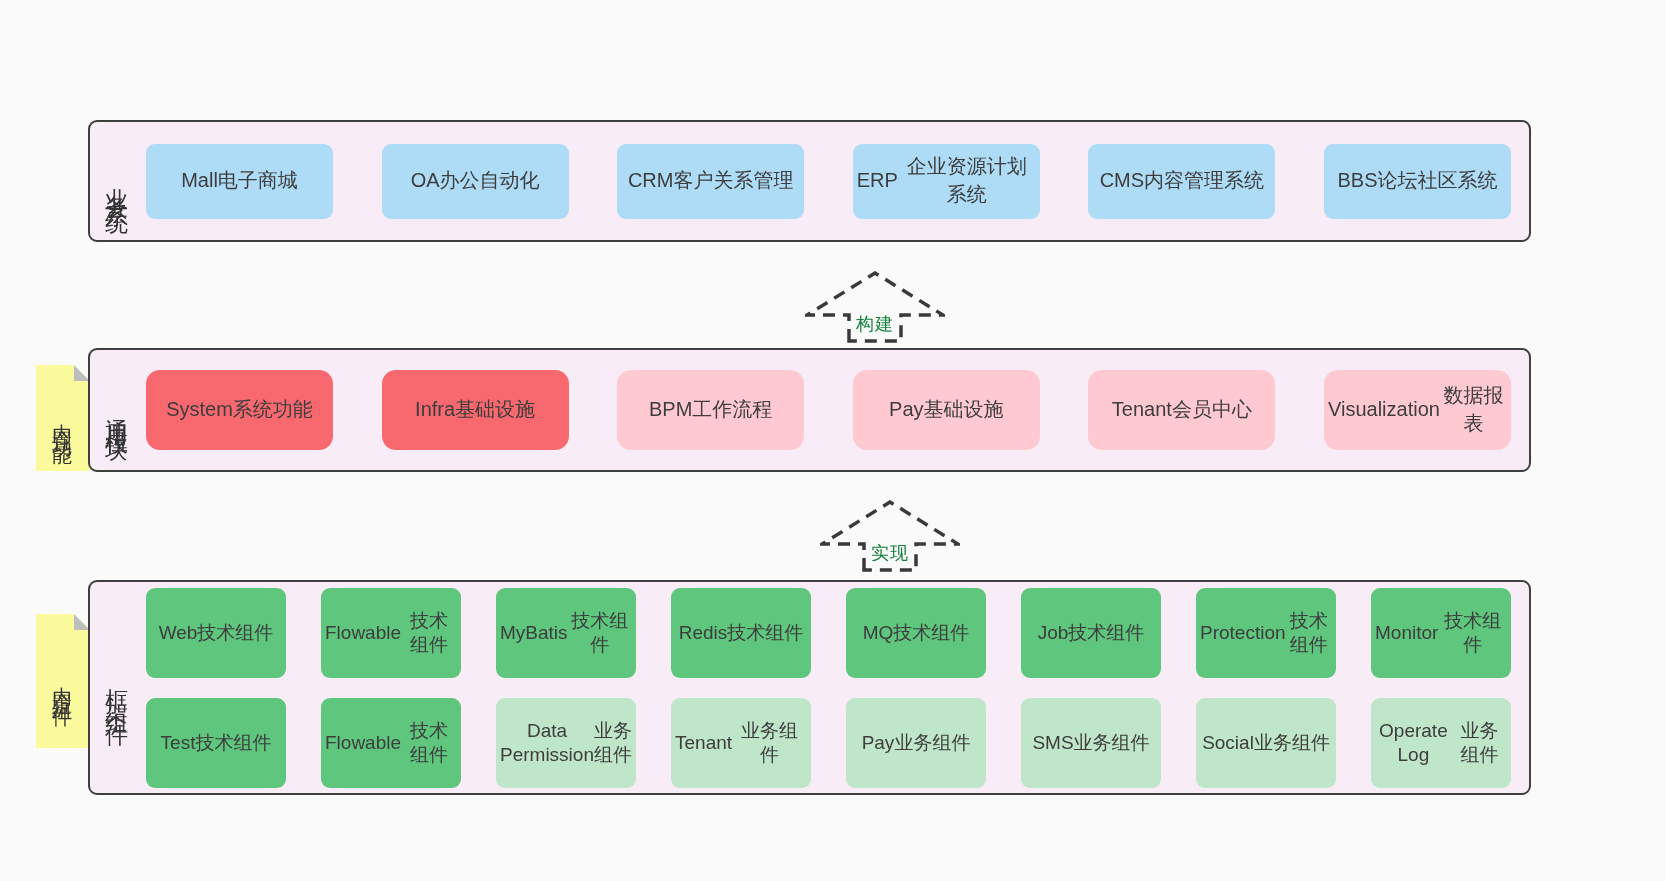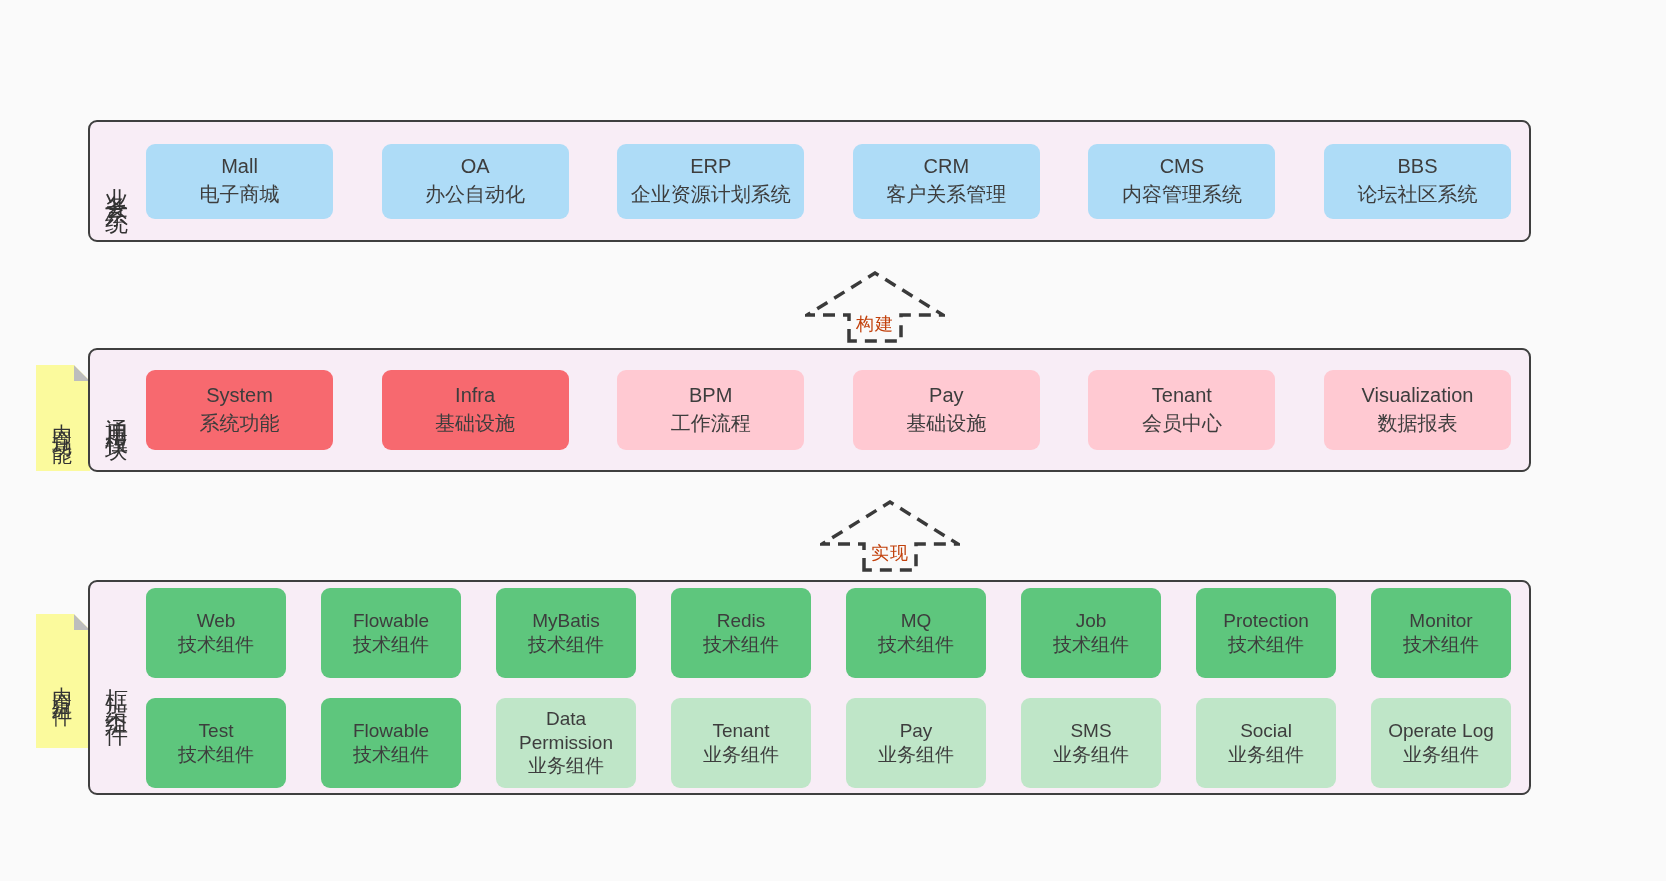--- a/index.html
+++ b/index.html
@@ -25,26 +25,26 @@
     font-size:23px;color:#333;letter-spacing:7px;padding-top:7px;white-space:nowrap;
   }
   .panel-2 .panel-label{letter-spacing:12px;padding-top:12px;}
   .rows{
     position:absolute;left:56px;right:18px;top:0;bottom:0;
     display:flex;flex-direction:column;justify-content:center;gap:20px;
   }
   .row{display:flex;justify-content:space-between;align-items:stretch;}
   
   .box{
-    border-radius:9px;display:flex;flex-direction:column;
+    border-radius:9px;display:flex;flex-direction:row;
     align-items:center;justify-content:center;text-align:center;
     font-size:20px;line-height:1.38;padding:2px 4px;box-sizing:border-box;
   }
   .panel-0 .box{width:187px;height:75px;}
-  .panel-1 .box{width:187px;height:80px;}
+  .panel-1 .box{width:187px;height:80px;border-radius:14px;}
   .panel-2 .box{width:140px;height:90px;font-size:19px;line-height:1.26;}
   .box.blue{background:var(--c-blue,#aedcf7);}
   .box.red{background:var(--c-red,#f7696f);}
   .box.pink{background:var(--c-pink,#ffc9d2);}
   .box.green{background:var(--c-green,#5ec67d);}
   .box.lightgreen{background:var(--c-light-green,#bfe6c8);}
   
   .note{
     position:absolute;left:36px;width:54px;z-index:0;
     background:var(--c-note-yellow,#fbfa9d);
@@ -63,47 +63,47 @@
   .arrow{position:absolute;width:140px;height:72px;z-index:2;}
   .arrow-0{left:805px;top:271px;}
   .arrow-1{left:820px;top:500px;}
   .arrow svg{display:block;width:100%;height:100%;}
   .arrow path{
     fill:#fafafa;stroke:#3a3a3a;stroke-width:3.5;
     stroke-dasharray:12 8;stroke-linejoin:miter;
   }
   .arrow-label{
     position:absolute;left:0;right:0;top:41px;text-align:center;
-    font-size:18px;color:#c2410c;letter-spacing:1px;
+    font-size:18px;color:#15803d;letter-spacing:1px;
   }
 </style>
 </head>
 <body>
 
 <div class="canvas">
 
   <section class="panel panel-0">
     <div class="panel-label">业务系统</div>
     <div class="rows">
       <div class="row">
           <div class="box blue">
             <div>Mall</div>
             <div>电子商城</div>
           </div>
           <div class="box blue">
             <div>OA</div>
             <div>办公自动化</div>
           </div>
           <div class="box blue">
+            <div>CRM</div>
+            <div>客户关系管理</div>
+          </div>
+          <div class="box blue">
             <div>ERP</div>
             <div>企业资源计划系统</div>
-          </div>
-          <div class="box blue">
-            <div>CRM</div>
-            <div>客户关系管理</div>
           </div>
           <div class="box blue">
             <div>CMS</div>
             <div>内容管理系统</div>
           </div>
           <div class="box blue">
             <div>BBS</div>
             <div>论坛社区系统</div>
           </div>
         </div>

